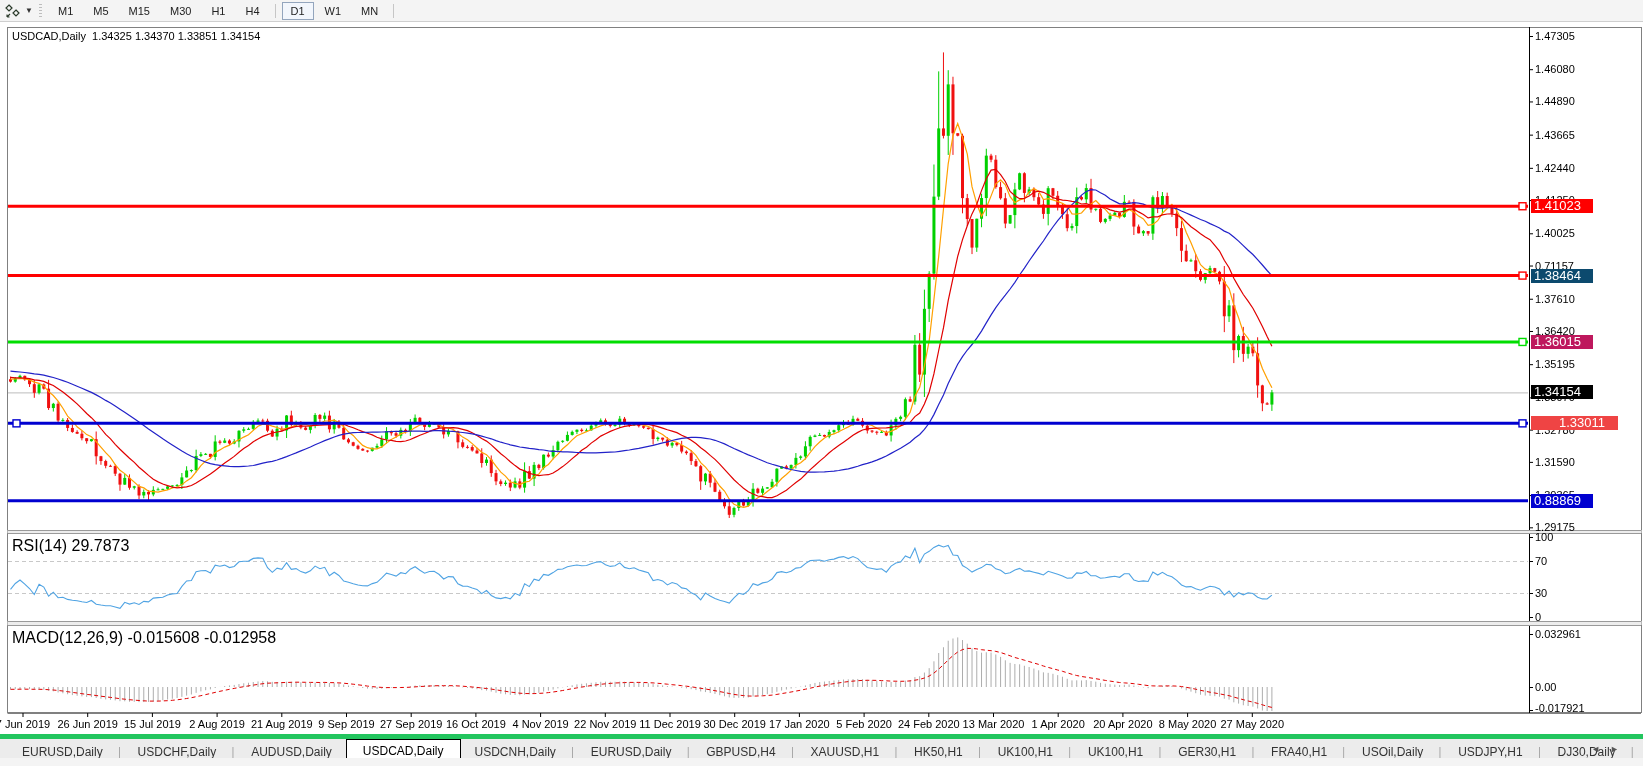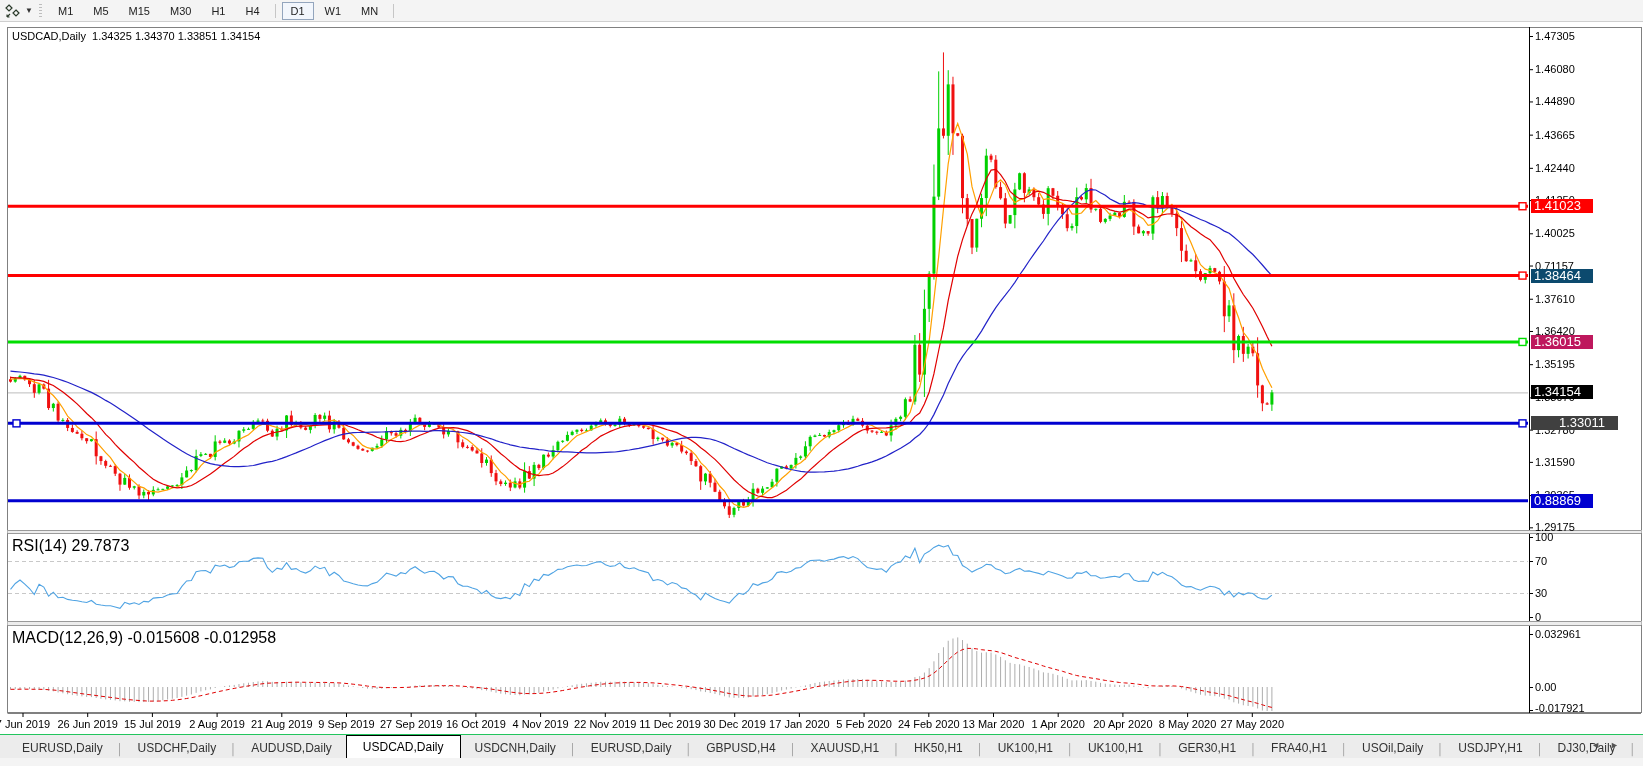--- a/index.html
+++ b/index.html
@@ -17,21 +17,21 @@
   
   #chartwin{position:absolute;left:0;top:22px;width:1643px;height:711px;background:#ffffff;}
   #csvg{position:absolute;left:0;top:0;}
   .chart-title{position:absolute;left:12px;top:8px;font-size:11px;color:#000;white-space:pre;z-index:5;}
   .pane-label{position:absolute;font-size:16px;color:#000;z-index:5;white-space:pre;}
   .axis-lab{position:absolute;font-size:11px;color:#000;z-index:4;}
   .date-lab{position:absolute;font-size:11px;color:#000;z-index:4;transform:translateX(-50%);white-space:nowrap;}
   .ptag{position:absolute;left:1531px;font-size:13px;line-height:13px;color:#fff;padding:0 4px 1px 3px;z-index:6;white-space:nowrap;min-width:55px;}
   
   #tabbar{position:absolute;left:0;top:734px;width:1643px;height:24px;background:#ececec;
-    border-top:1px solid #22c55e;display:flex;align-items:flex-end;}
+    border-top:5px solid #22c55e;display:flex;align-items:flex-end;}
   #tabs{display:flex;align-items:flex-end;height:24px;margin-left:8px;}
   .tab{font-size:12px;color:#333;padding:3px 14px 4px 14px;cursor:pointer;white-space:nowrap;}
   .tab.active{background:#ffffff;border:1px solid #000;border-bottom:none;color:#000;padding:4px 16px 5px 16px;}
   .tabsep{color:#999;font-size:11px;padding:3px 0 4px 0;}
   .tab-arrows{position:absolute;right:14px;top:5px;font-size:9px;color:#555;letter-spacing:10px;cursor:pointer;}
   #statusstrip{position:absolute;left:0;top:758px;width:1643px;height:8px;background:#f4f4f4;}
 </style>
 </head>
 <body>
 
@@ -977,21 +977,21 @@
         <div class="date-lab" style="left: 928.8px; top: 696px;">24 Feb 2020</div>
         <div class="date-lab" style="left: 993.5px; top: 696px;">13 Mar 2020</div>
         <div class="date-lab" style="left: 1058.2px; top: 696px;">1 Apr 2020</div>
         <div class="date-lab" style="left: 1122.9px; top: 696px;">20 Apr 2020</div>
         <div class="date-lab" style="left: 1187.6px; top: 696px;">8 May 2020</div>
         <div class="date-lab" style="left: 1252.3px; top: 696px;">27 May 2020</div>
         <div class="ptag" style="left: 1531px; top: 177.242px; background: rgb(255, 0, 0);">1.41023</div>
         <div class="ptag" style="left: 1531px; top: 246.591px; background: #0c4a6e;">1.38464</div>
         <div class="ptag" style="left: 1531px; top: 312.959px; background: #be185d;">1.36015</div>
         <div class="ptag" style="left: 1531px; top: 363.392px; background: rgb(0, 0, 0);">1.34154</div>
-        <div class="ptag" style="left: 1531px; top: 394.367px; background: #404040; padding-left: 28px;">1.33011</div>
+        <div class="ptag" style="left: 1531px; top: 394.367px; background: #ef4444; padding-left: 28px;">1.33011</div>
         <div class="ptag" style="left: 1531px; top: 471.846px; background: rgb(0, 0, 208);">0.88869</div>
       </div>
   </div>
 
   <div id="tabbar">
     <div id="tabs">
         <div class="tab">EURUSD,Daily</div>
         <div class="tabsep">│</div>
         <div class="tab">USDCHF,Daily</div>
         <div class="tabsep">│</div>

